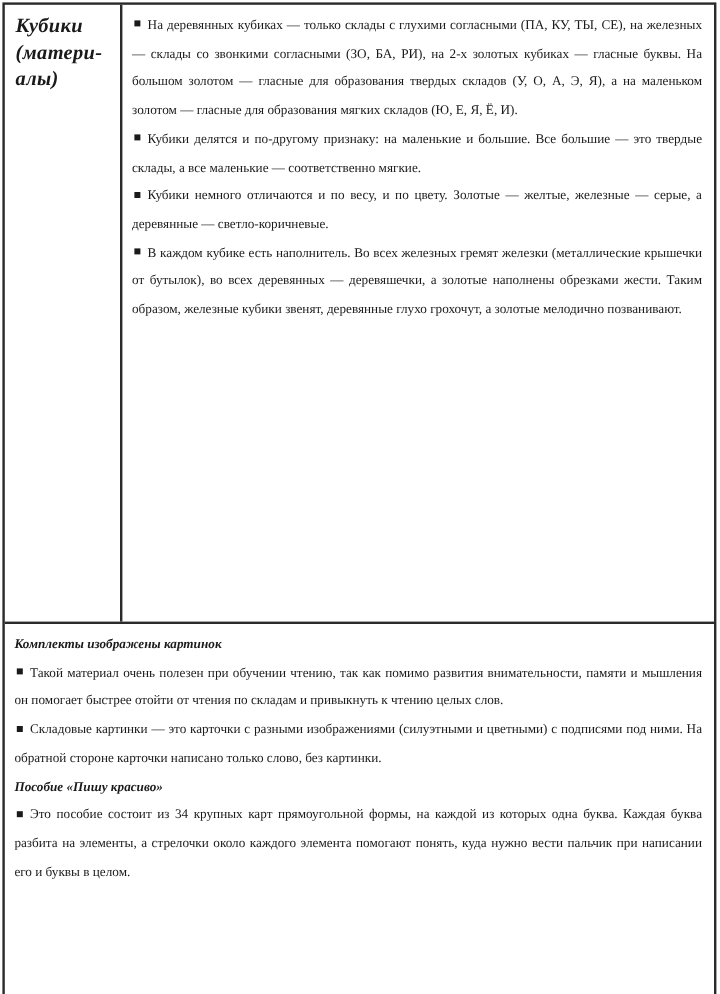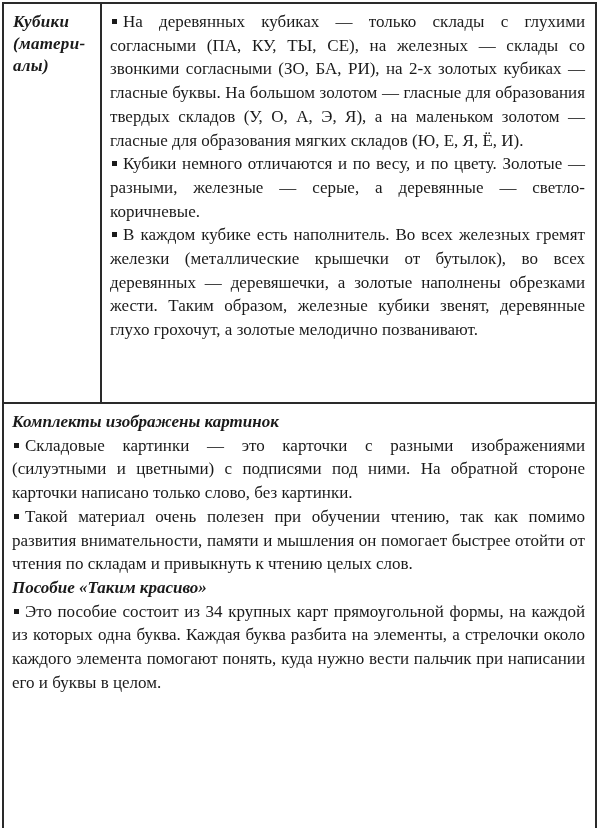--- a/index.html
+++ b/index.html
@@ -22,38 +22,38 @@
       border: 2px solid #2a2a2a;
       box-sizing: border-box;
     }
     .row {
       display: flex;
       border-top: 2px solid #2a2a2a;
     }
     .row:first-child {
       border-top: none;
     }
-    .row.r1 { height: 398px; }
+    .row.r1 { height: 514px; }
     .row.r2 { height: 424px; }
     .label-cell {
       width: 98px;
       box-sizing: border-box;
       border-right: 2px solid #2a2a2a;
       padding: 7px 4px 0 9px;
       font-weight: bold;
       font-style: italic;
       font-size: 17px;
       line-height: 22px;
       letter-spacing: 0.3px;
     }
     .content-cell {
       flex: 1;
       box-sizing: border-box;
       padding: 6px 10px 0 8px;
-      font-size: 17px;
+      font-size: 11px;
       line-height: 23.7px;
       text-align: justify;
     }
     .para {
       margin: 0;
       text-indent: 0;
       hyphens: manual;
     }
     .bullet {
       display: inline-block;
@@ -75,28 +75,29 @@
 <div class="table">
 
   <div class="row r1">
     <div class="label-cell">
       <div>Кубики</div>
       <div>(матери-</div>
       <div>алы)</div>
     </div>
     <div class="content-cell">
       <p class="para"><span class="bullet"></span><span>На деревянных кубиках — только склады с глухими согласными (ПА, КУ, ТЫ, СЕ), на железных — склады со звонкими согласными (ЗО, БА, РИ), на 2-х золотых кубиках — гласные буквы. На большом золотом — гласные для образования твердых складов (У, О, А, Э, Я), а на маленьком золотом — гласные для образования мягких складов (Ю, Е, Я, Ё, И).</span></p>
-      <p class="para"><span class="bullet"></span><span>Кубики немного отличаются и по весу, и по цвету. Золотые — разными, железные — серые, а деревянные — светло-коричневые.</span></p>
+      <p class="para"><span class="bullet"></span><span>Кубики делятся и по-другому признаку: на маленькие и большие. Все большие — это твердые склады, а все маленькие — соответственно мягкие.</span></p>
+      <p class="para"><span class="bullet"></span><span>Кубики немного отличаются и по весу, и по цвету. Золотые — желтые, железные — серые, а деревянные — светло-коричневые.</span></p>
       <p class="para"><span class="bullet"></span><span>В каждом кубике есть наполнитель. Во всех железных гремят железки (металлические крышечки от бутылок), во всех деревянных — деревяшечки, а золотые наполнены обрезками жести. Таким образом, железные кубики звенят, деревянные глухо грохочут, а золотые мелодично позванивают.</span></p>
     </div>
   </div>
 
   <div class="row r2">
     <div class="content-cell">
       <p class="subhead">Комплекты изображены картинок</p>
+      <p class="para"><span class="bullet"></span><span>Такой материал очень полезен при обучении чтению, так как помимо развития внимательности, памяти и мышления он помогает быстрее отойти от чтения по складам и привыкнуть к чтению целых слов.</span></p>
       <p class="para"><span class="bullet"></span><span>Складовые картинки — это карточки с разными изображениями (силуэтными и цветными) с подписями под ними. На обратной стороне карточки написано только слово, без картинки.</span></p>
-      <p class="para"><span class="bullet"></span><span>Такой материал очень полезен при обучении чтению, так как помимо развития внимательности, памяти и мышления он помогает быстрее отойти от чтения по складам и привыкнуть к чтению целых слов.</span></p>
-      <p class="subhead">Пособие «Таким красиво»</p>
+      <p class="subhead">Пособие «Пишу красиво»</p>
       <p class="para"><span class="bullet"></span><span>Это пособие состоит из 34 крупных карт прямоугольной формы, на каждой из которых одна буква. Каждая буква разбита на элементы, а стрелочки около каждого элемента помогают понять, куда нужно вести пальчик при написании его и буквы в целом.</span></p>
     </div>
   </div>
 
 </div>
 
 </body></html>

